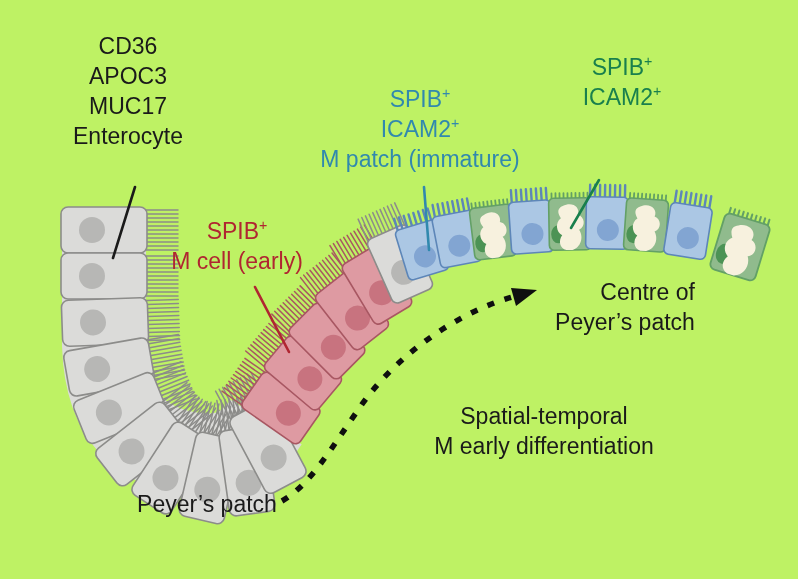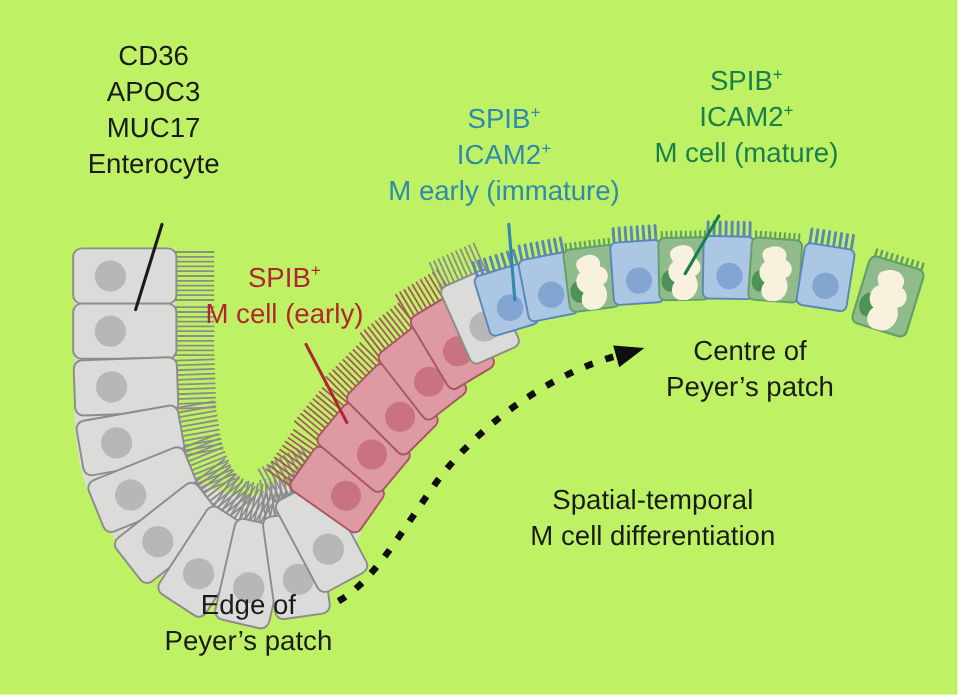--- a/index.html
+++ b/index.html
@@ -191,37 +191,35 @@
   </div>
 
   <div class="lbl c-red" style="left:237px;top:216px;">
     <div><span>SPIB</span><sup>+</sup></div>
     <div>M cell (early)</div>
   </div>
 
   <div class="lbl c-blue" style="left:420px;top:84px;">
     <div><span>SPIB</span><sup>+</sup></div>
     <div><span>ICAM2</span><sup>+</sup></div>
-    <div>M early (immature)</div>
+    <div>M patch (immature)</div>
   </div>
 
   <div class="lbl c-green" style="left:622px;top:52px;">
     <div><span>SPIB</span><sup>+</sup></div>
     <div><span>ICAM2</span><sup>+</sup></div>
-    <div>M cell (mature)</div>
-  </div>
-
-  <div class="lbl c-text" style="left:625px;top:277px;">
+  </div>
+
+  <div class="lbl c-text" style="left:625px;top:277px;text-align:right;">
     <div>Centre of</div>
     <div>Peyer’s patch</div>
   </div>
 
   <div class="lbl c-text" style="left:544px;top:401px;">
     <div>Spatial-temporal</div>
-    <div>M cell differentiation</div>
+    <div>M early differentiation</div>
   </div>
 
   <div class="lbl c-text" style="left:207px;top:489px;">
-    <div>Edge of</div>
     <div>Peyer’s patch</div>
   </div>
 
 </div>
 
 </body></html>

